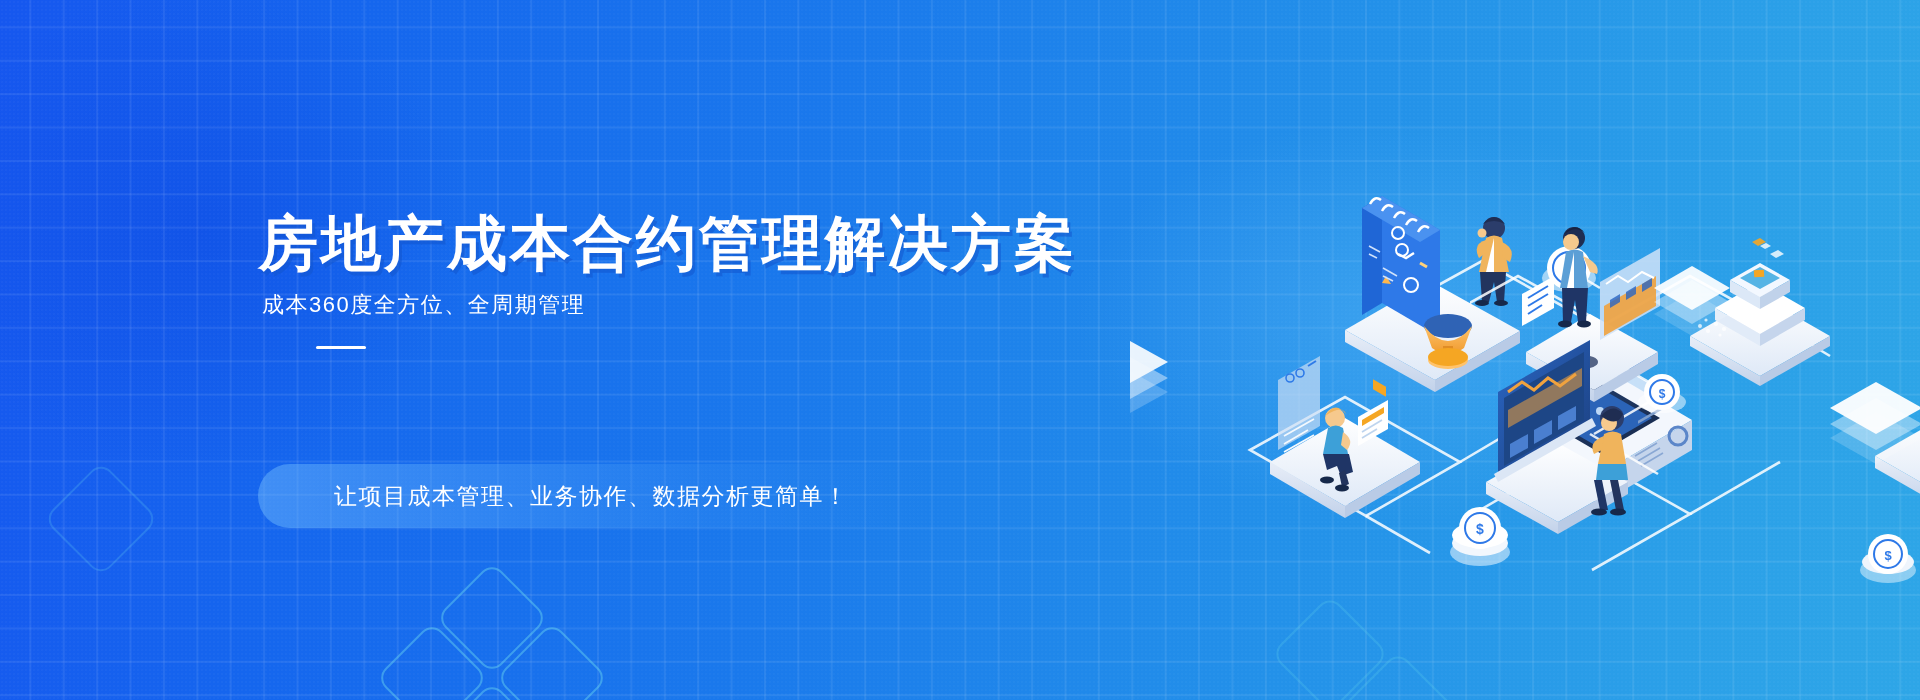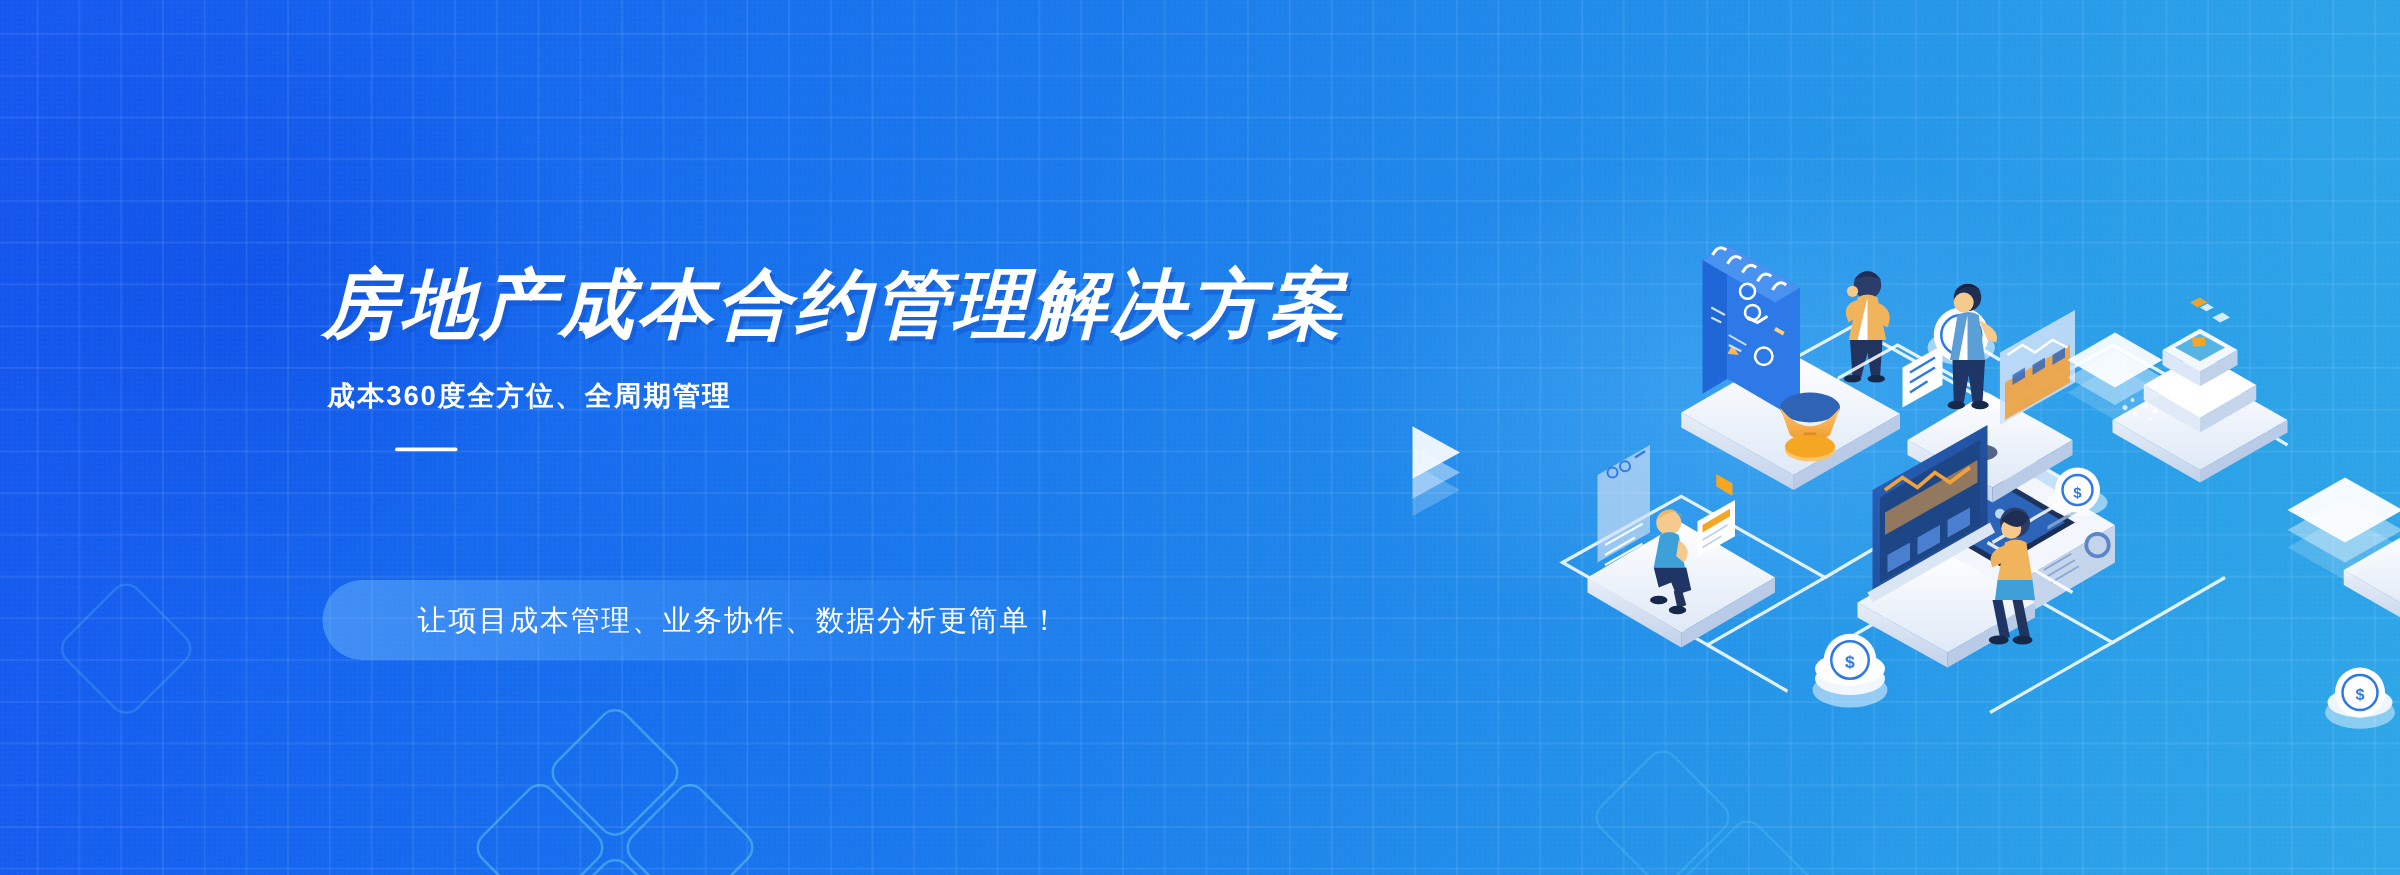--- a/index.html
+++ b/index.html
@@ -45,30 +45,30 @@
   
   .deco{position:absolute;pointer-events:none;}
   .dia{
     position:absolute;border:2px solid rgba(120,235,240,.38);
     border-radius:14px;transform:rotate(45deg);
   }
 
   
   .content{position:absolute;left:258px;top:214px;width:760px;}
   .title{
-    font-weight:700;font-style:italic;
+    font-weight:700;
     font-size:60px;line-height:60px;letter-spacing:3px;
     color:#ffffff;white-space:nowrap;
     text-shadow:3px 4px 0 rgba(18,86,205,.55);
     margin:0;
   }
   .subtitle{
-    margin:28px 0 0 4px;
+    margin:16px 0 0 4px;
     font-size:22px;line-height:30px;letter-spacing:1.5px;
-    color:#ffffff;font-weight:700;white-space:nowrap;
+    color:#ffffff;font-weight:400;white-space:nowrap;
   }
   .divider{
     margin:26px 0 0 58px;width:50px;height:3px;background:#ffffff;border-radius:2px;
   }
   .pill{
     position:absolute;left:0px;top:250px;
     width:700px;height:64px;border-radius:32px;
     background:linear-gradient(90deg,rgba(126,200,255,.42) 0%,rgba(110,190,255,.30) 30%,rgba(100,180,255,.12) 64%,rgba(100,180,255,0) 96%);
     display:flex;align-items:center;
   }

